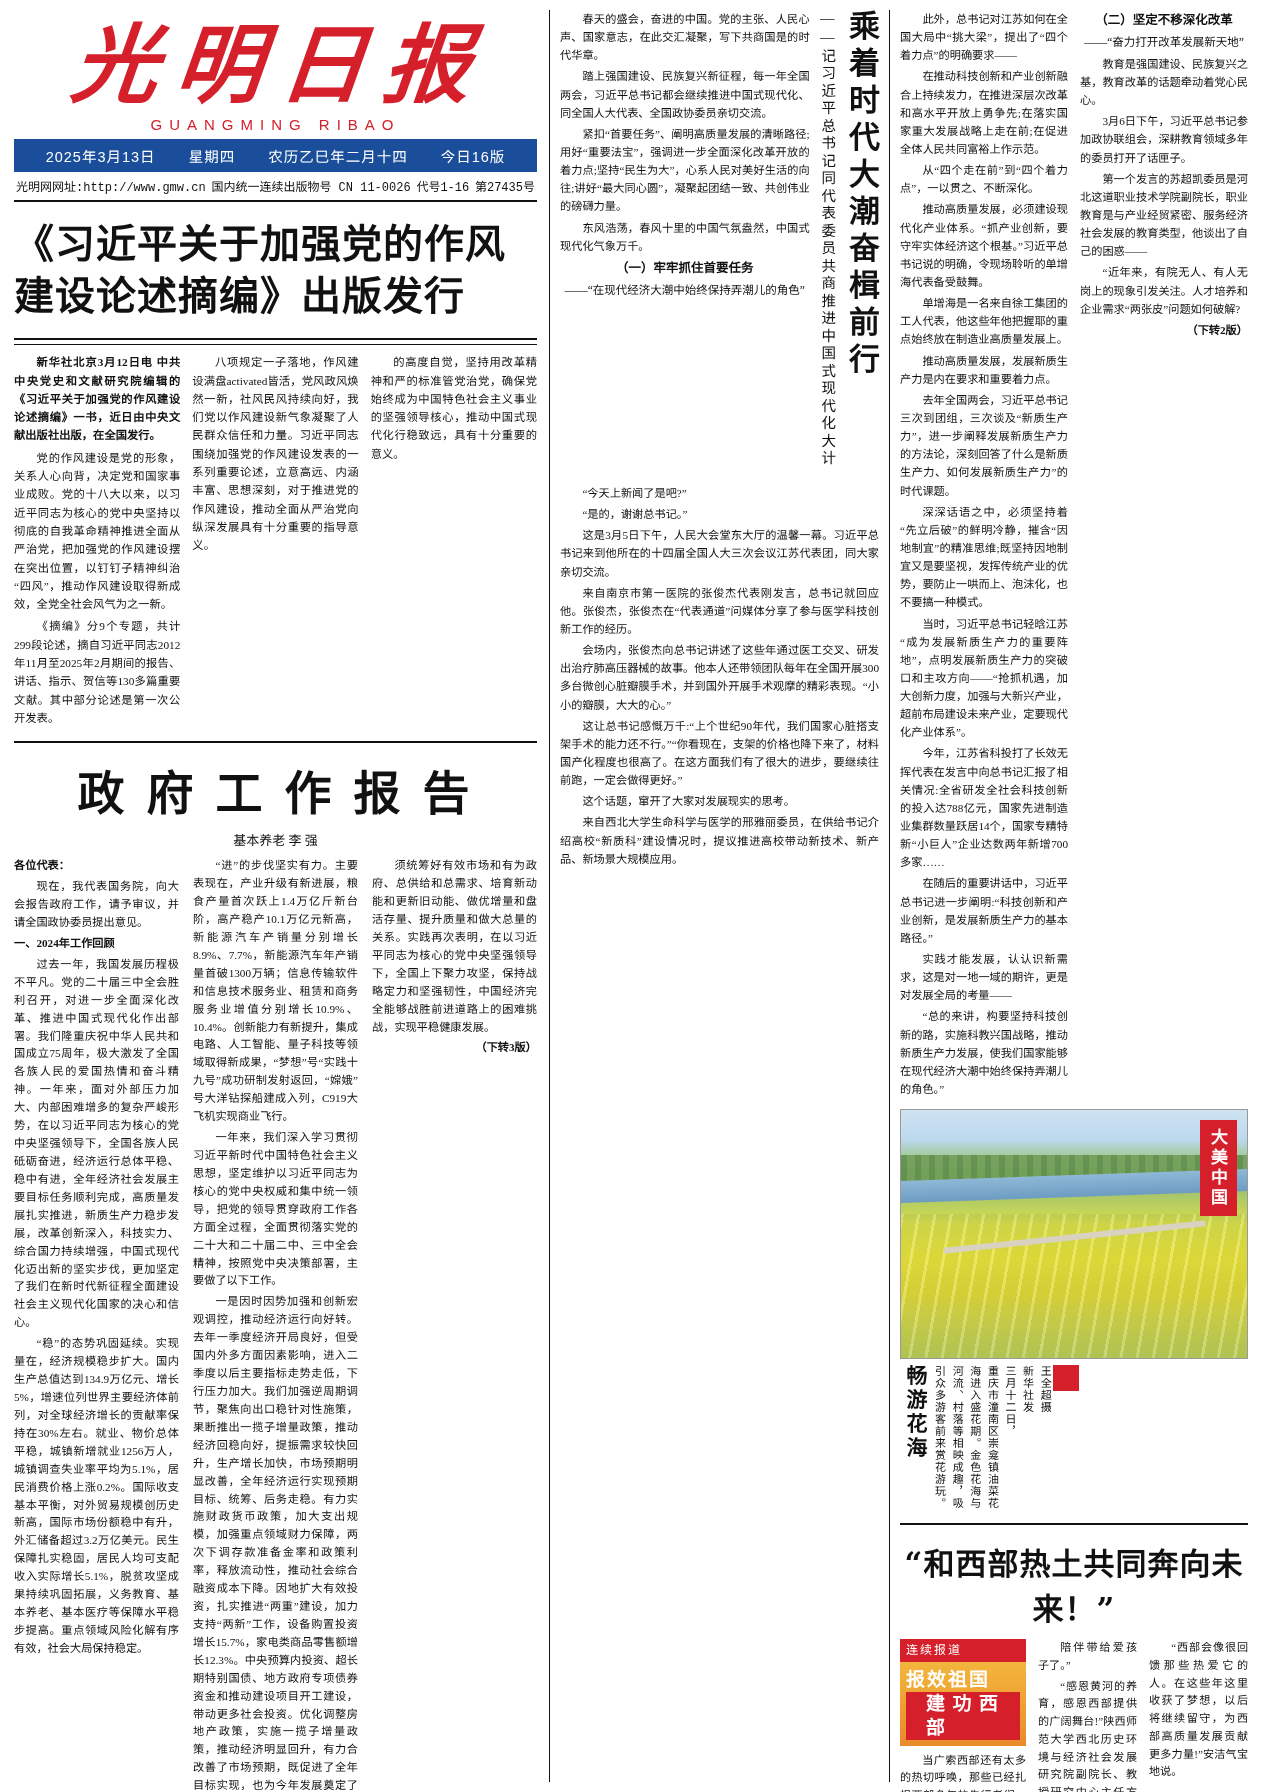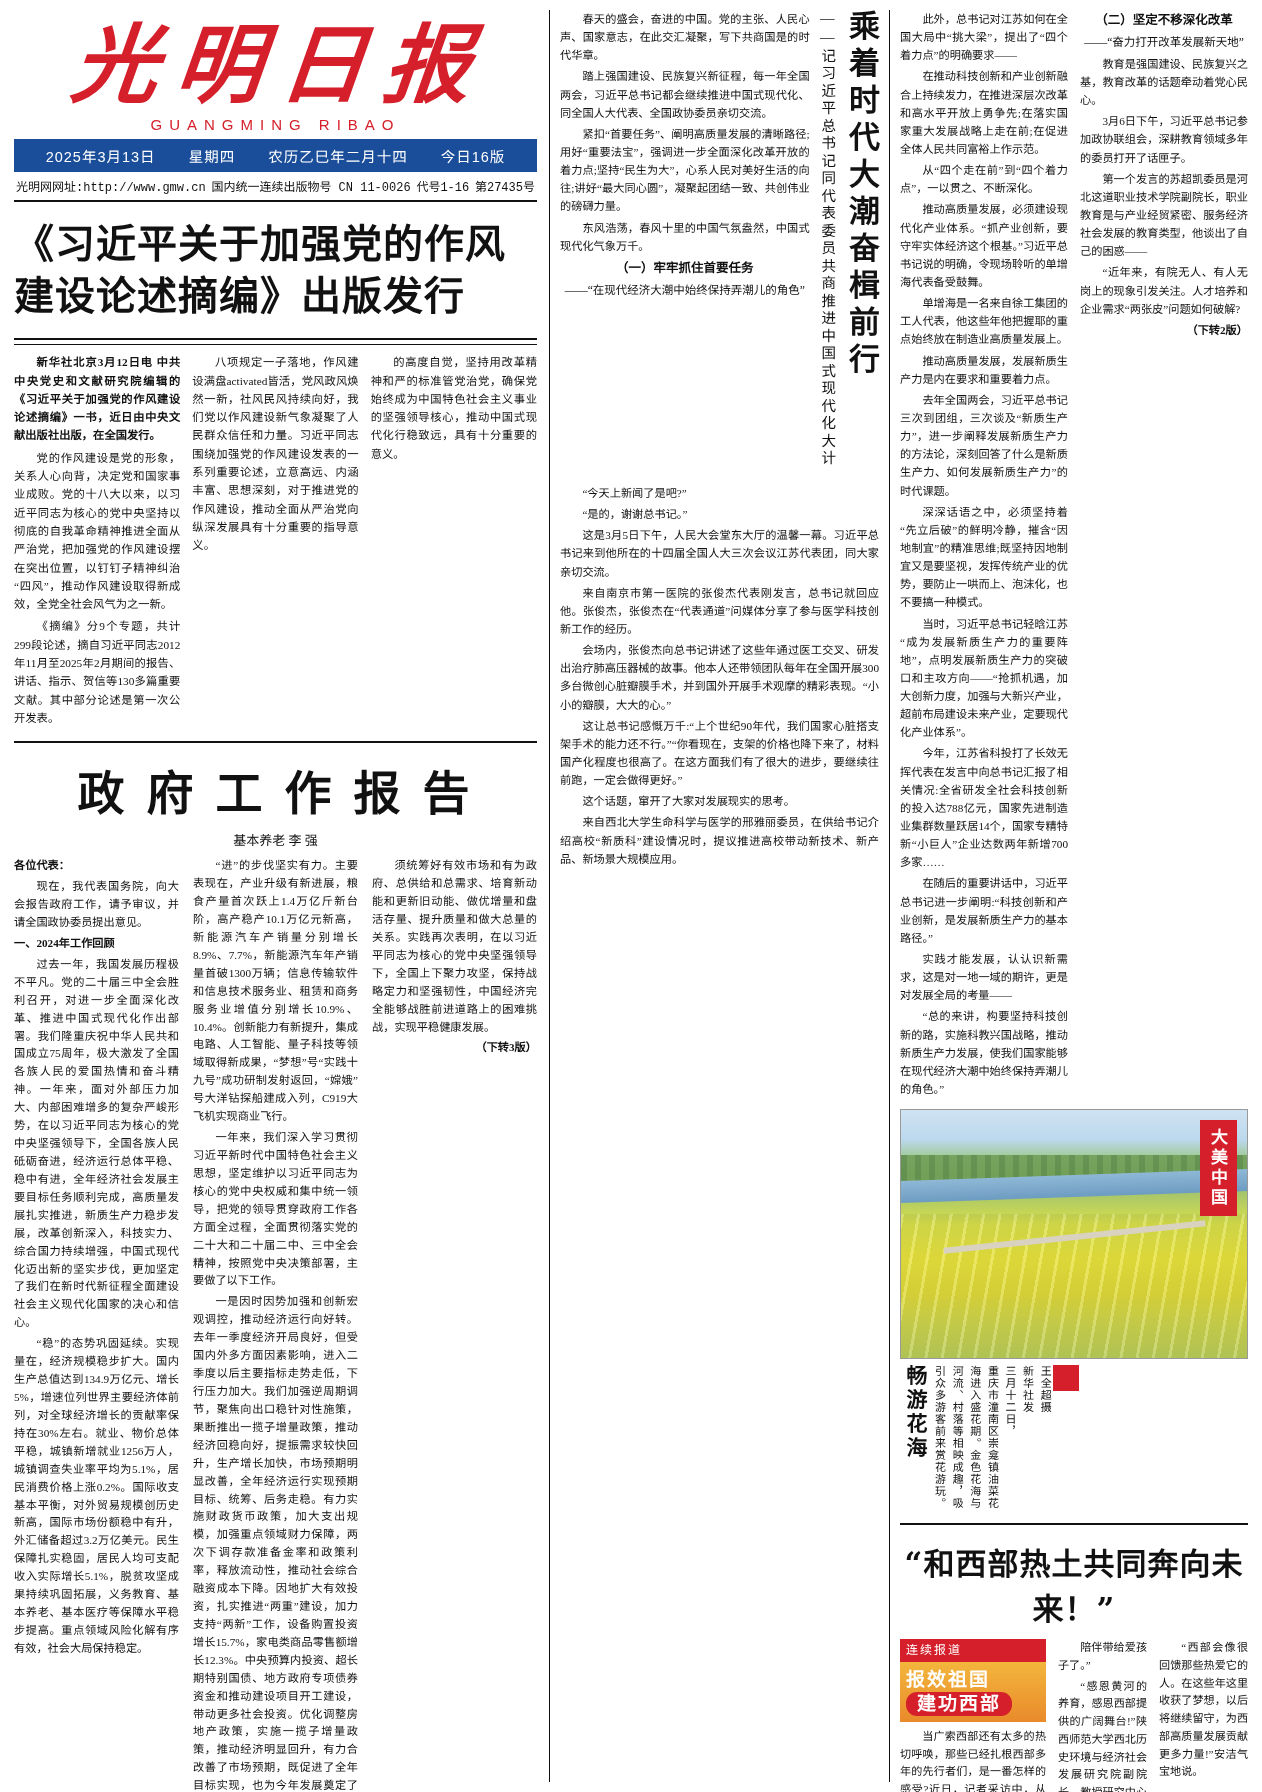--- a/index.html
+++ b/index.html
@@ -168,29 +168,29 @@
   .seal { width:26px;height:26px;background:#d5202b; display:inline-block; }
 
   .west-title {
     font-family:"DejaVu Serif",serif; font-weight:700; font-size:31px;
     text-align:center; padding:14px 0 10px; letter-spacing:1px;
   }
   .west-body { display:flex; gap:12px; font-size:11.1px; line-height:1.6; text-align:justify;}
   .west-body > div { flex:1; }
   .west-body p { margin:0 0 3px 0; text-indent:2em; }
 
-  .serial-logo { width:146px; margin-bottom:6px; }
+  .serial-logo { width:126px; margin-bottom:6px; }
   .serial-top { background:#d5202b; color:#fff; font-size:12px; padding:2px 6px; font-family:"Liberation Sans",sans-serif; letter-spacing:2px;}
   .serial-main {
     background:linear-gradient(#f3b63c,#e98a2b);
     color:#fff; font-family:"DejaVu Serif",serif; font-weight:700;
     font-size:19px; line-height:1.25; padding:6px 6px; letter-spacing:2px;
     position:relative;
   }
-  .serial-main .ln2 { background:#d5202b; display:inline-block; padding:0 11px;border-radius:11px; }
+  .serial-main .ln2 { background:#d5202b; display:inline-block; padding:0 20px; }
 </style>
 </head>
 <body>
 
 <div class="page">
   <div class="cols">
 
     <div class="col-left">
 
       <div class="masthead">

